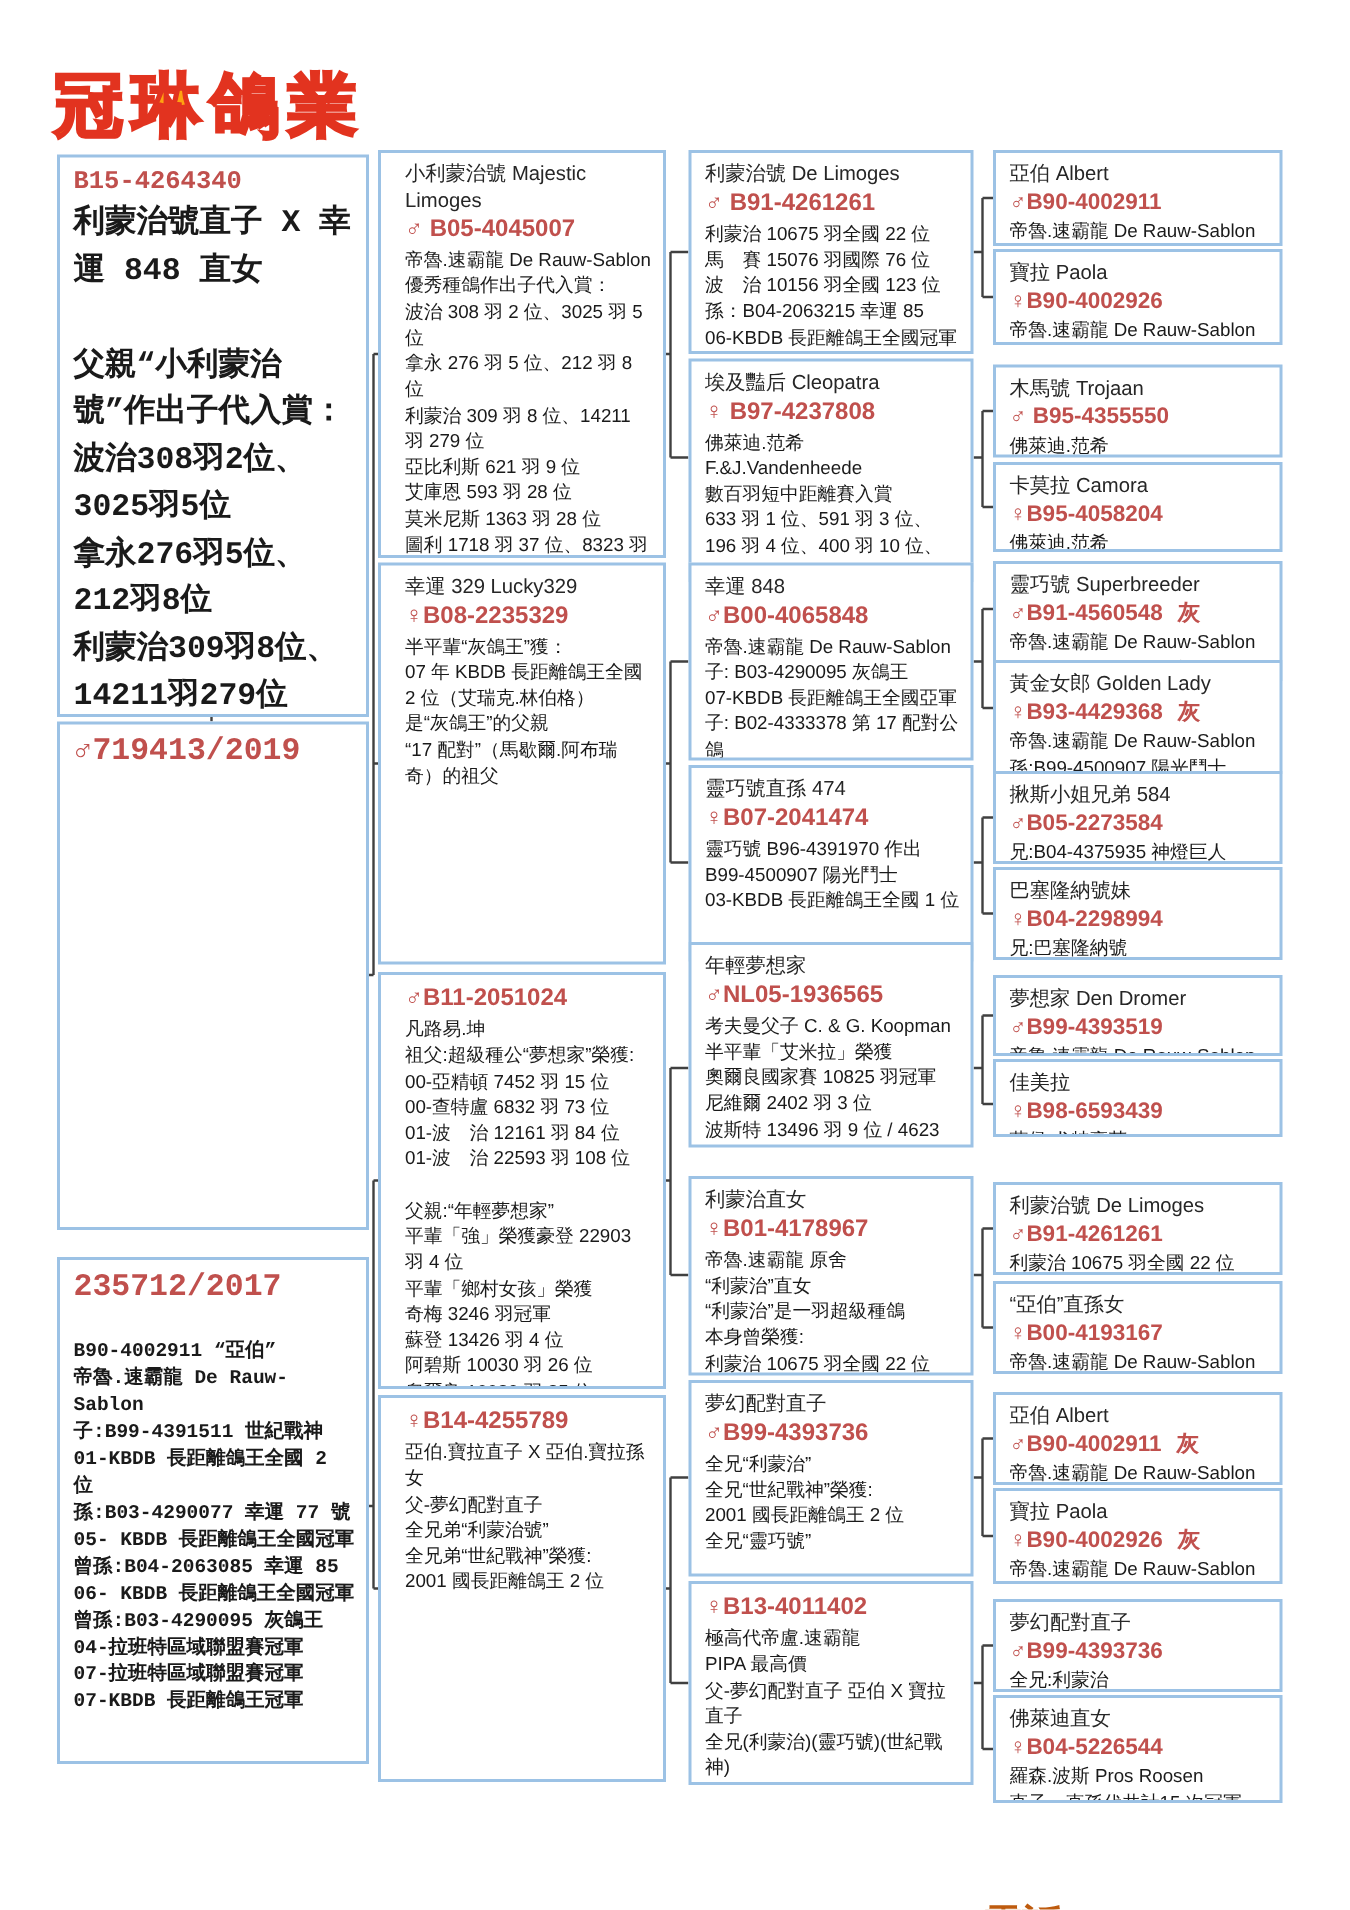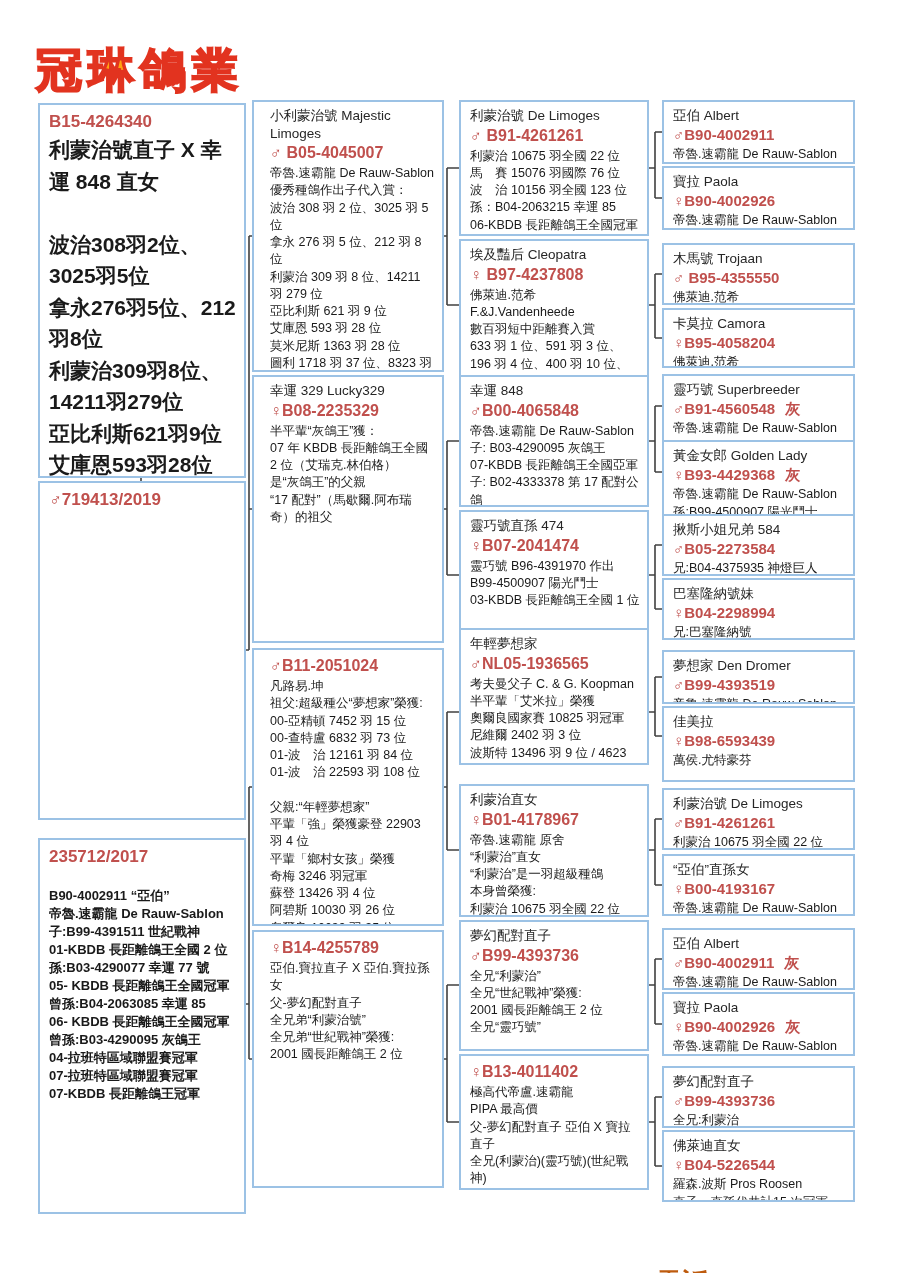--- a/index.html
+++ b/index.html
@@ -3,33 +3,33 @@
 <meta charset="utf-8">
 <style>
   html,body{margin:0;padding:0;}
   body{width:900px;height:1273px;position:relative;background:#ffffff;
        font-family:"Liberation Sans","DejaVu Sans",sans-serif;color:#1a1a1a;}
   .logo{position:absolute;left:36px;top:40px;font-size:46px;font-weight:800;
         letter-spacing:6px;color:#FFA311;-webkit-text-stroke:2px #E2331F;
         text-shadow:0 0 1px #E2331F;font-family:"DejaVu Sans",sans-serif;}
   .box{position:absolute;border:2px solid #9CC2E5;background:#fff;
        box-sizing:border-box;overflow:hidden;padding:5px 6px 3px 9px;}
-  .c1{left:38px;width:208px;}
+  .c1{left:38px;width:208px;font-family:Liberation Mono, monospace;}
   .c2{left:252px;width:192px;padding-left:16px;}
   .c3{left:459px;width:190px;}
   .c4{left:662px;width:193px;}
   .title{font-size:13.5px;color:#262626;line-height:1.3;margin-bottom:1px;}
   .ring{font-size:16px;font-weight:700;color:#C0504D;line-height:1.25;margin:1px 0 2px 0;}
   .c4 .ring{font-size:15px;}
   .note{margin-left:10px;}
   .ln{font-size:12.5px;line-height:1.38;font-weight:500;min-height:1em;}
   .c1 .ln{font-size:13px;font-weight:600;}
   .bigtxt .ln{font-size:21px;font-weight:700;line-height:1.5;}
   .bigtxt .ring{font-size:17px;}
-  .midring .ring{font-size:17px;}
+  .midring .ring{font-size:21px;}
   .footer{position:absolute;top:1265px;right:40px;font-size:27px;font-weight:700;
           color:#BE5B0E;font-family:"Liberation Serif","DejaVu Serif",serif;}
   svg.conn{position:absolute;left:0;top:0;pointer-events:none;}
 </style>
 </head>
 <body>
 
 <div class="logo">冠琳鴿業</div>
 
 <svg class="conn" width="900" height="1273">
@@ -47,34 +47,35 @@
            M649,850 H655 M655,819 V885 M655,819 H662 M655,885 H662
            M649,985 H655 M655,959 V1024 M655,959 H662 M655,1024 H662
            M649,1122 H655 M655,1097 V1166 M655,1097 H662 M655,1166 H662" stroke="#404040" stroke-width="1.6" fill="none"></path>
 </svg>
 
 <div class="box c1 bigtxt" style="top:103px;height:375px">
   <div class="ring">B15-4264340</div>
   <div>
       <div class="ln">利蒙治號直子 X 幸運 848 直女</div>
       <div class="ln">&nbsp;</div>
+      <div class="ln">父親“小利蒙治號”作出子代入賞：</div>
       <div class="ln">波治308羽2位、3025羽5位</div>
       <div class="ln">拿永276羽5位、212羽8位</div>
       <div class="ln">利蒙治309羽8位、14211羽279位</div>
       <div class="ln">亞比利斯621羽9位</div>
       <div class="ln">艾庫恩593羽28位</div>
       <div class="ln">莫米尼斯1363羽28位</div>
       <div class="ln">圖利 17 圖利 1718 羽 37 位、8323 羽 110 位</div>
       <div class="ln">查特盧 3469 羽 118 位</div>
     </div>
 </div>
 <div class="box c1 midring" style="top:481px;height:339px">
   <div class="ring">♂719413/2019</div>
 </div>
-<div class="box c1 midring" style="top:838px;height:376px">
+<div class="box c1 midring" style="top:838px;height:338px">
   <div class="ring">235712/2017</div>
   <div>
       <div class="ln">&nbsp;</div>
       <div class="ln">B90-4002911 “亞伯”</div>
       <div class="ln">帝魯.速霸龍 De Rauw-Sablon</div>
       <div class="ln">子:B99-4391511 世紀戰神</div>
       <div class="ln">01-KBDB 長距離鴿王全國 2 位</div>
       <div class="ln">孫:B03-4290077 幸運 77 號</div>
       <div class="ln">05- KBDB 長距離鴿王全國冠軍</div>
       <div class="ln">曾孫:B04-2063085 幸運 85</div>
@@ -283,21 +284,21 @@
       <div class="ln">兄:巴塞隆納號</div>
     </div>
 </div>
 <div class="box c4" style="top:650px;height:54px">
   <div class="title">夢想家  Den Dromer</div>
   <div class="ring"><span>♂B99-4393519</span></div>
   <div>
       <div class="ln">帝魯.速霸龍 De Rauw-Sablon</div>
     </div>
 </div>
-<div class="box c4" style="top:706px;height:76px">
+<div class="box c4" style="top:706px;height:52px">
   <div class="title">佳美拉</div>
   <div class="ring"><span>♀B98-6593439</span></div>
   <div>
       <div class="ln">萬侯.尤特豪芬</div>
     </div>
 </div>
 <div class="box c4" style="top:788px;height:62px">
   <div class="title">利蒙治號  De Limoges</div>
   <div class="ring"><span>♂B91-4261261</span></div>
   <div>

